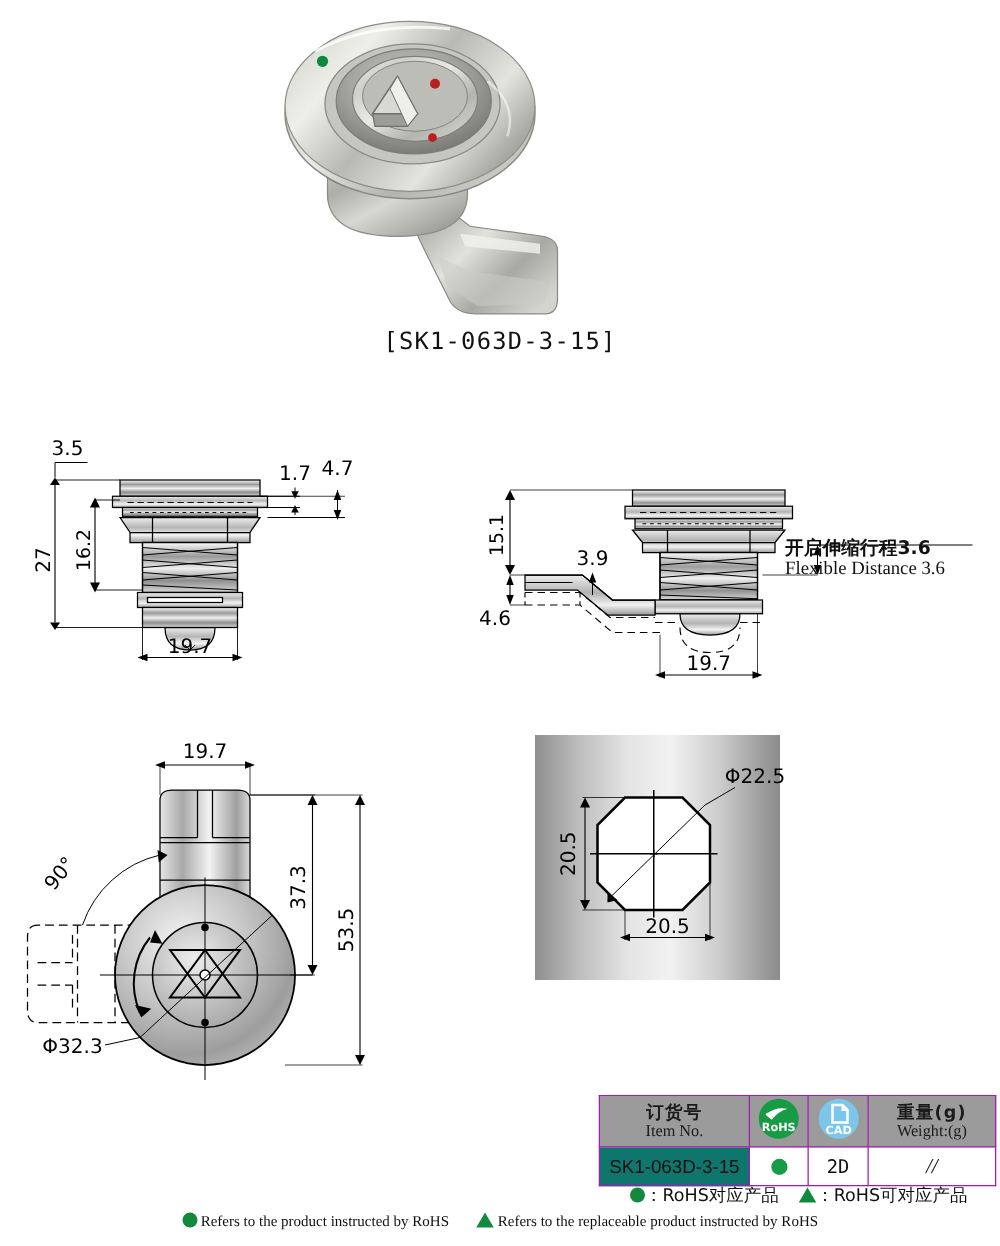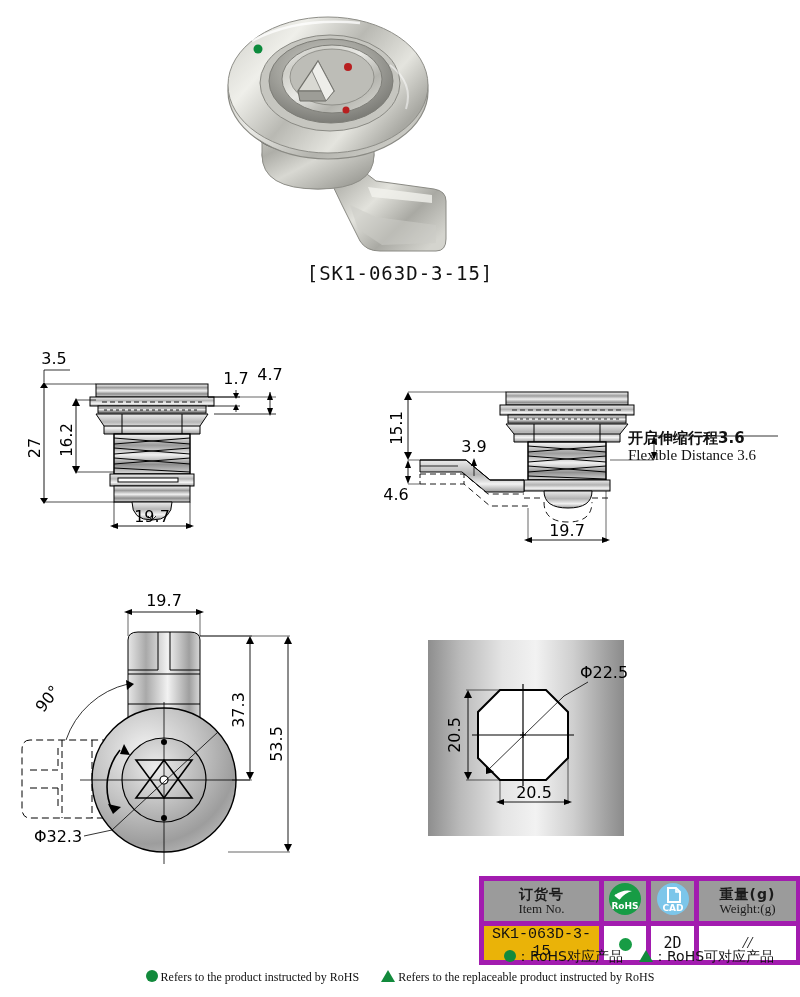--- a/index.html
+++ b/index.html
@@ -36,42 +36,42 @@
   .open-caption .cn{font-family:"DejaVu Sans","Liberation Sans",sans-serif;font-size:17px;font-weight:700;color:#111;letter-spacing:2px;}
   .open-caption .en{font-family:"Liberation Serif",serif;font-size:16px;color:#111;}
 
   
   #spec-table{
     position:absolute;left:479px;top:876px;width:317px;
     border-collapse:collapse;
     table-layout:fixed;
   }
   #spec-table td{
-    border:5px solid #a21caf;
+    border:1px solid #a21caf;
     text-align:center;vertical-align:middle;
     padding:0;
   }
   .th-cell{
     background:#9b9b9b;
     height:40px;
     line-height:1.05;
   }
   .th-cell .cn{
     display:block;font-family:"DejaVu Sans","Liberation Sans",sans-serif;
     font-size:14px;font-weight:700;color:#1b1b1b;letter-spacing:1px;
   }
   .th-cell .en{
     display:block;font-family:"Liberation Serif",serif;
     font-size:13px;color:#1b1b1b;
   }
   .th-badge{background:#9b9b9b;height:40px;}
   .row-cell{height:30px;background:#ffffff;}
   .item-cell{
-    background:#eab308;
-    font-family:Liberation Mono, monospace;
+    background:#0f766e;
+    font-family:Liberation Sans, sans-serif;
     font-size:15px;color:#111;letter-spacing:0px;
   }
   .val-cell{font-family:"DejaVu Sans Mono","Liberation Mono",monospace;font-size:15px;color:#111;}
   .weight-cell{font-family:"Liberation Serif",serif;font-size:17px;font-style:italic;color:#111;}
   .dot-green{display:inline-block;width:13px;height:13px;border-radius:50%;background:#179c45;vertical-align:middle;}
 
   .badge{display:inline-block;vertical-align:middle;}
 
   
   .legend-cn{
@@ -492,21 +492,21 @@
         <line x1="200" y1="44" x2="290" y2="44" stroke-width="0.6"></line>
         <line x1="228" y1="260" x2="290" y2="260" stroke-width="0.6"></line>
       </g>
       <text x="282" y="152" transform="rotate(-90 282 152)" text-anchor="middle" font-family="'DejaVu Sans','Liberation Sans',sans-serif" font-size="16">53.5</text>
 
       <text x="58" y="250" text-anchor="middle" font-family="'DejaVu Sans','Liberation Sans',sans-serif" font-size="16">Φ32.3</text>
       <text x="52" y="110" transform="rotate(-52 52 110)" text-anchor="middle" font-family="'DejaVu Sans','Liberation Sans',sans-serif" font-size="16">90°</text>
     </svg>
   </div>
 
-  <div class="dwg" style="left:428px;top:640px;">
+  <div class="dwg" style="left:428px;top:588px;">
     <svg width="200" height="196" viewBox="0 0 200 196">
       <defs>
         <linearGradient id="panel" x1="0" y1="0" x2="1" y2="0">
           <stop offset="0%" stop-color="#8e8e8e"></stop>
           <stop offset="16%" stop-color="#b9b9b9"></stop>
           <stop offset="38%" stop-color="#e4e4e4"></stop>
           <stop offset="55%" stop-color="#f2f2f2"></stop>
           <stop offset="74%" stop-color="#cfcfcf"></stop>
           <stop offset="90%" stop-color="#a4a4a4"></stop>
           <stop offset="100%" stop-color="#8b8b8b"></stop>

